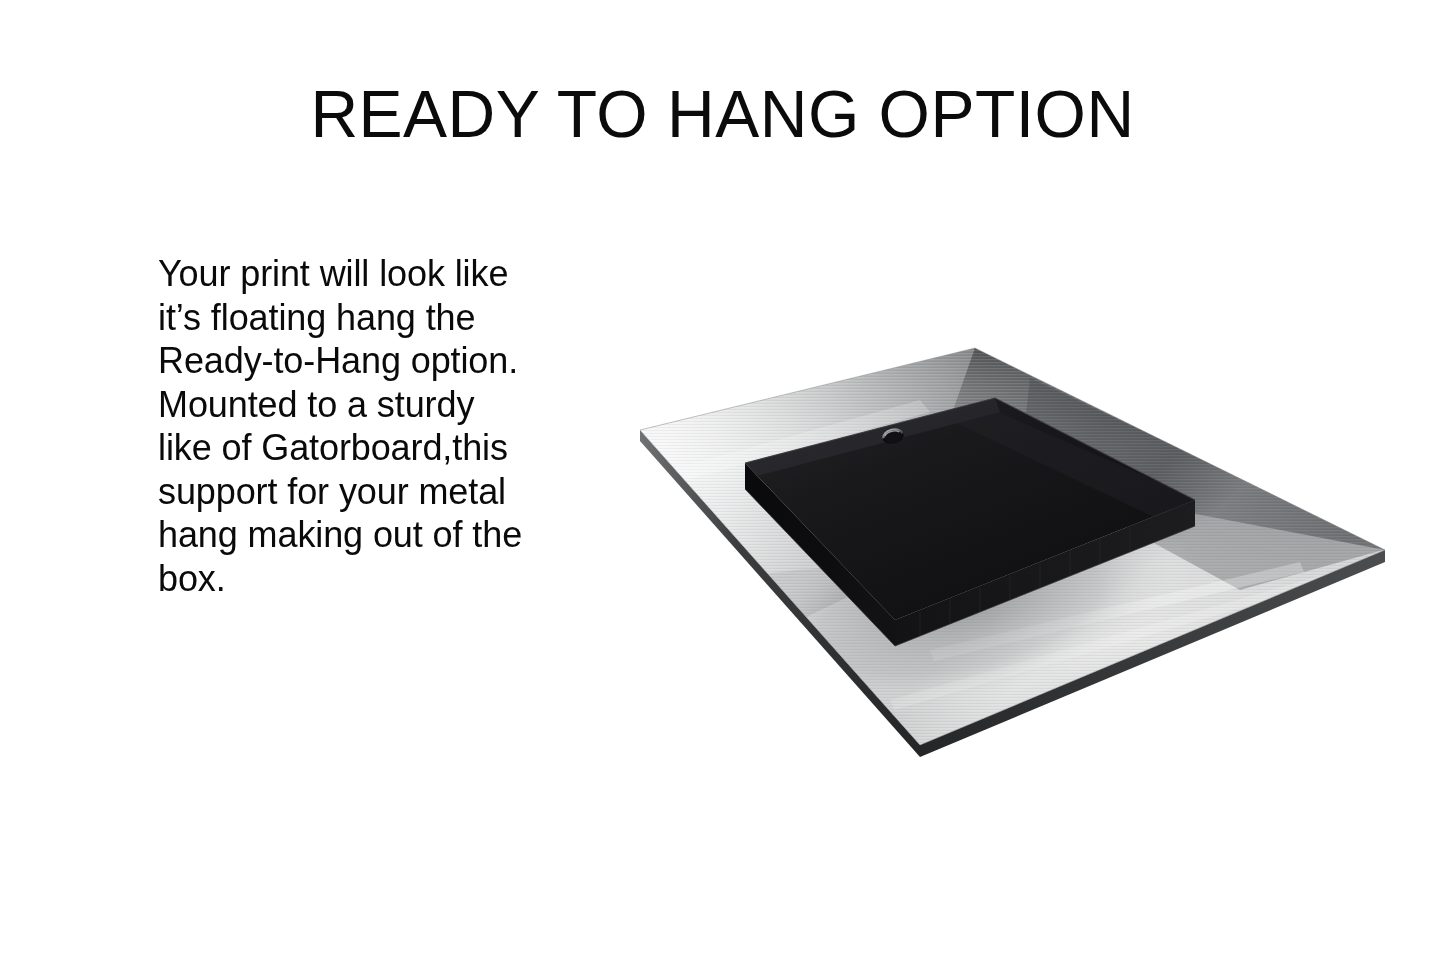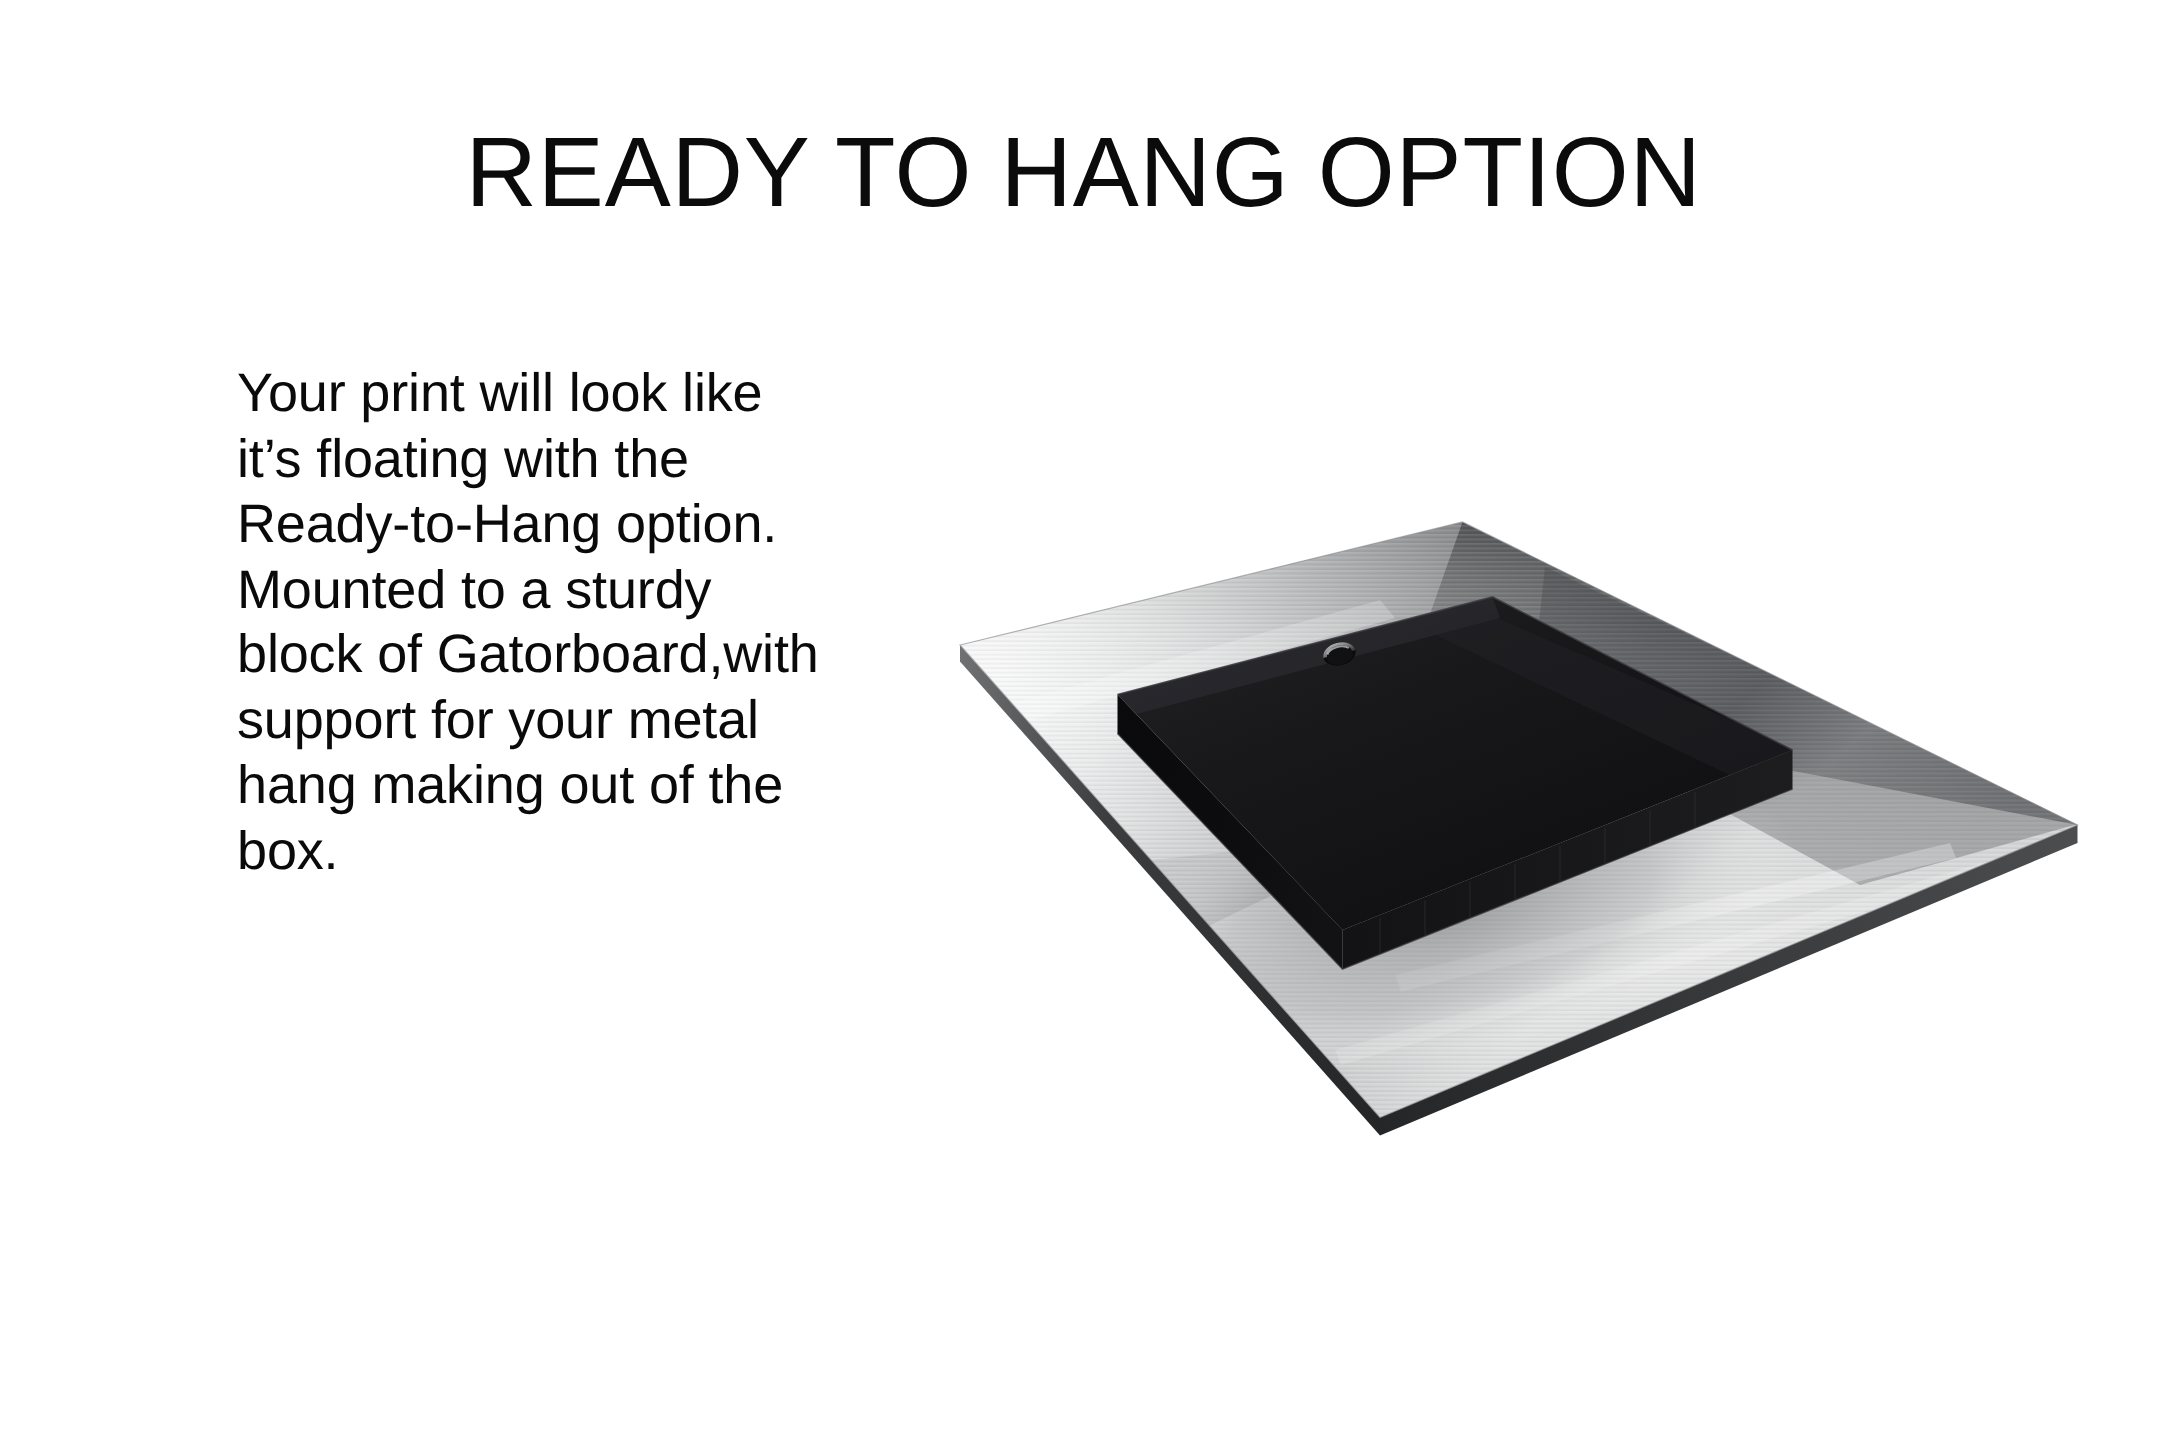--- a/index.html
+++ b/index.html
@@ -32,21 +32,21 @@
     font-weight: 400;
     letter-spacing: 0.5px;
     color: #0b0b0b;
     white-space: nowrap;
   }
 
   
   #body-text {
     position: absolute;
     left: 158px;
-    top: 240px;
+    top: 252px;
     width: 400px;
     font-size: 36px;
     line-height: 43.5px;
     font-weight: 400;
     color: #0a0a0a;
     letter-spacing: -0.1px;
   }
 
   
   #product-figure {
@@ -65,24 +65,24 @@
 </style>
 </head>
 <body>
 
 <div id="slide">
 
   <div id="slide-title">READY TO HANG OPTION</div>
 
   <div id="body-text">
     <div>Your print will look like</div>
-    <div>it’s floating with the</div>
+    <div>it’s floating hang the</div>
     <div>Ready-to-Hang option.</div>
     <div>Mounted to a sturdy</div>
-    <div>block of Gatorboard,with</div>
+    <div>like of Gatorboard,this</div>
     <div>support for your metal</div>
     <div>hang making out of the</div>
     <div>box.</div>
   </div>
 
   <div id="product-figure">
     <svg viewBox="0 0 820 460" xmlns="http://www.w3.org/2000/svg">
       <defs>
 
         <linearGradient id="gMetalTop" x1="0.06" y1="0.0" x2="0.92" y2="0.52">

